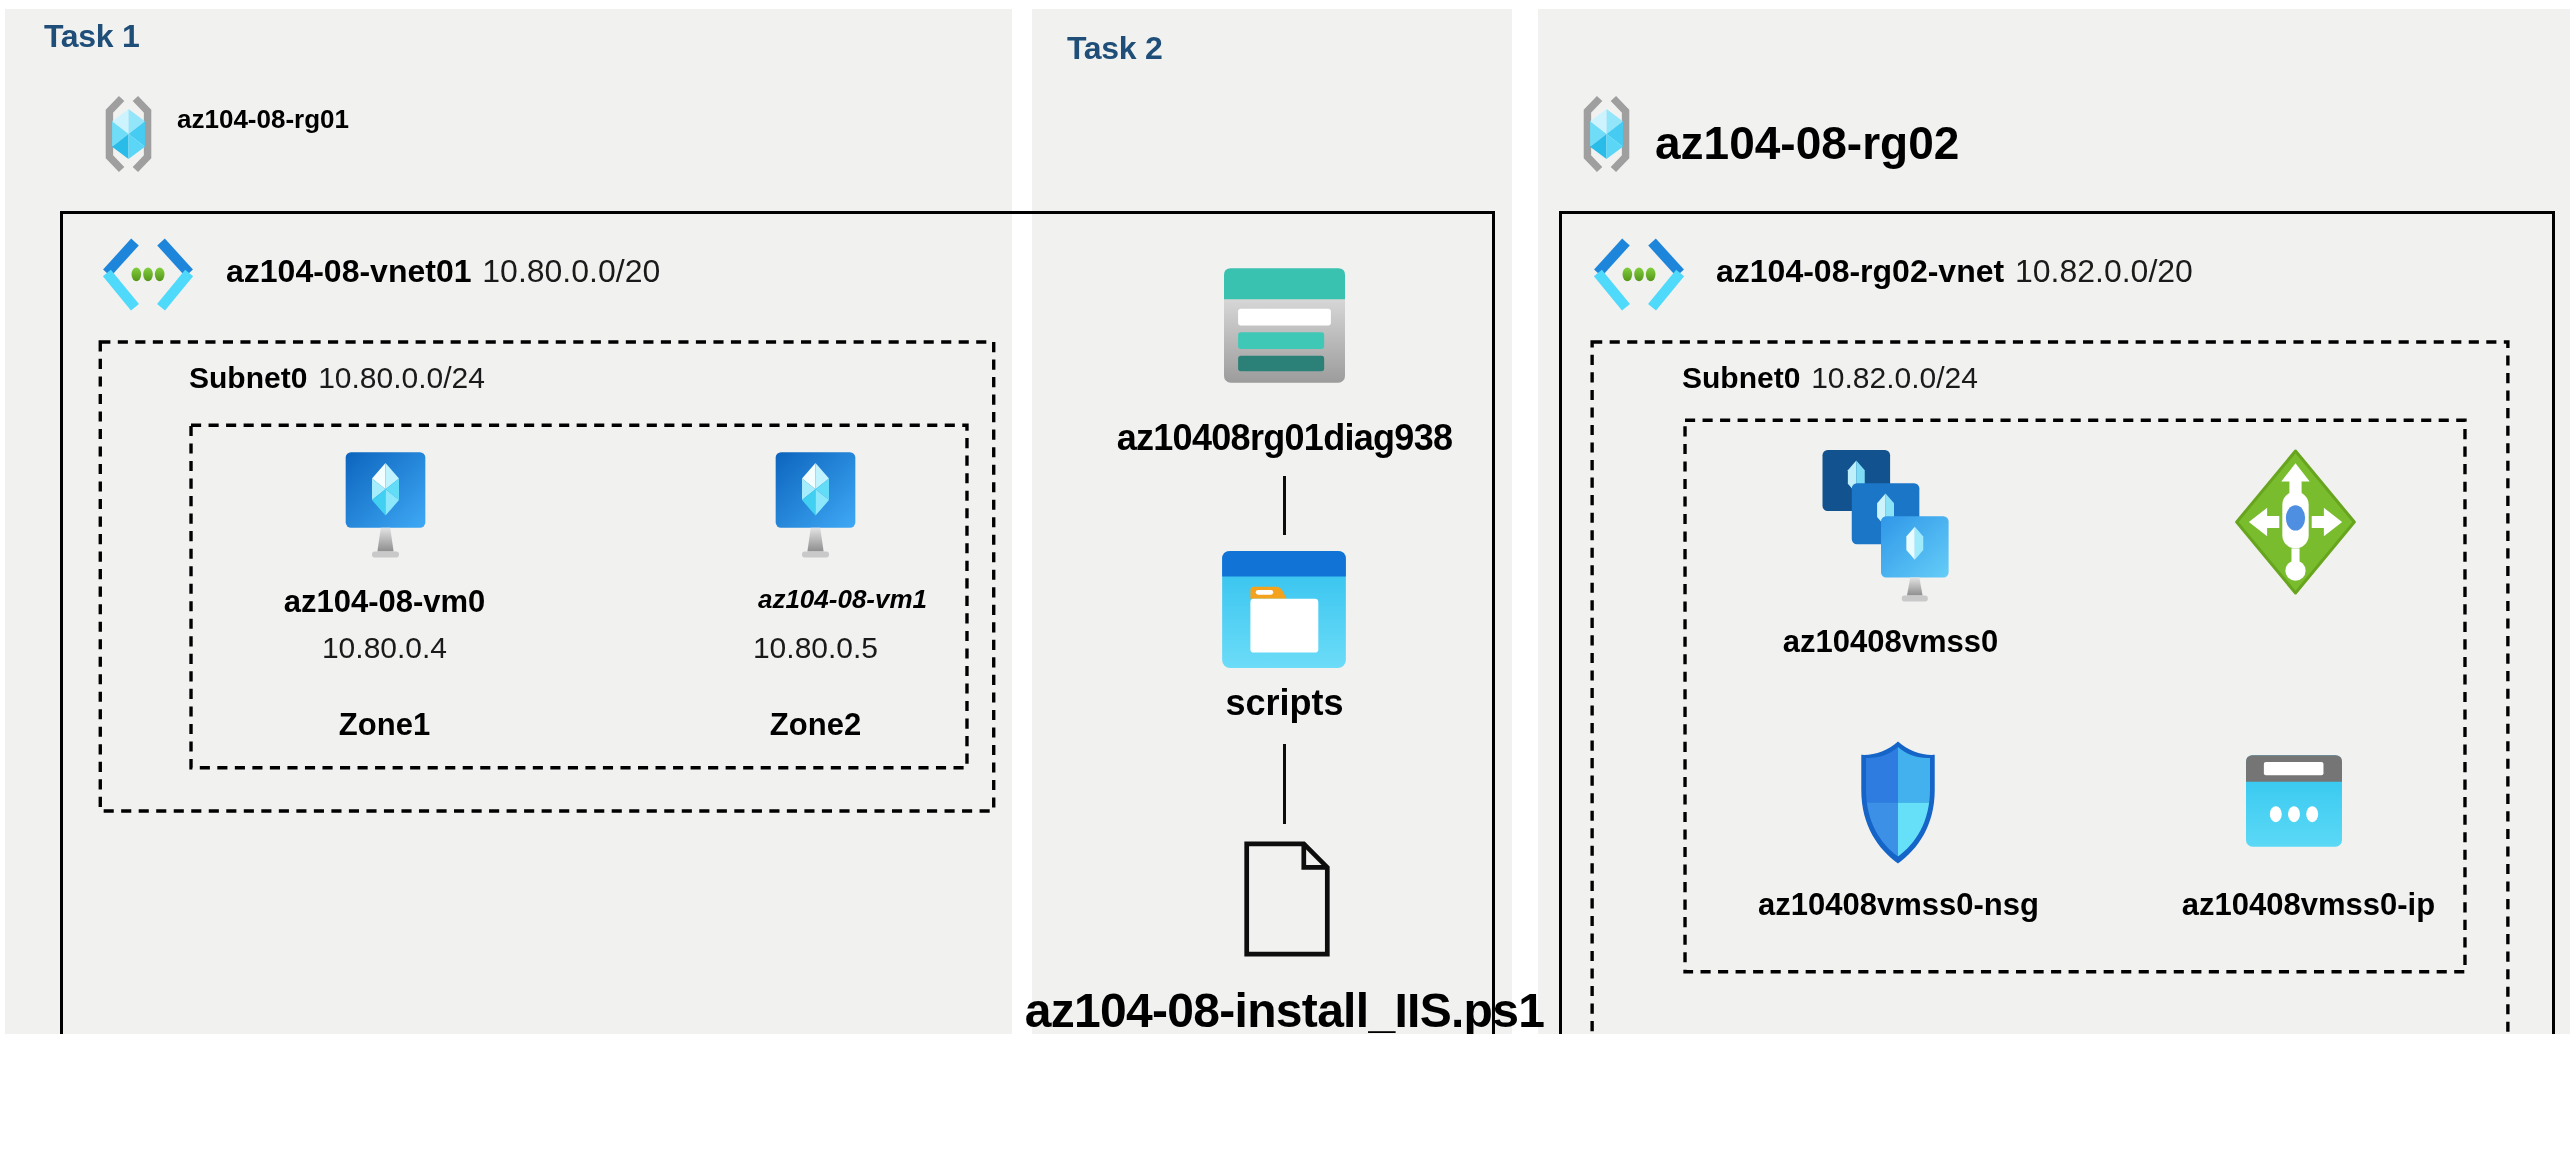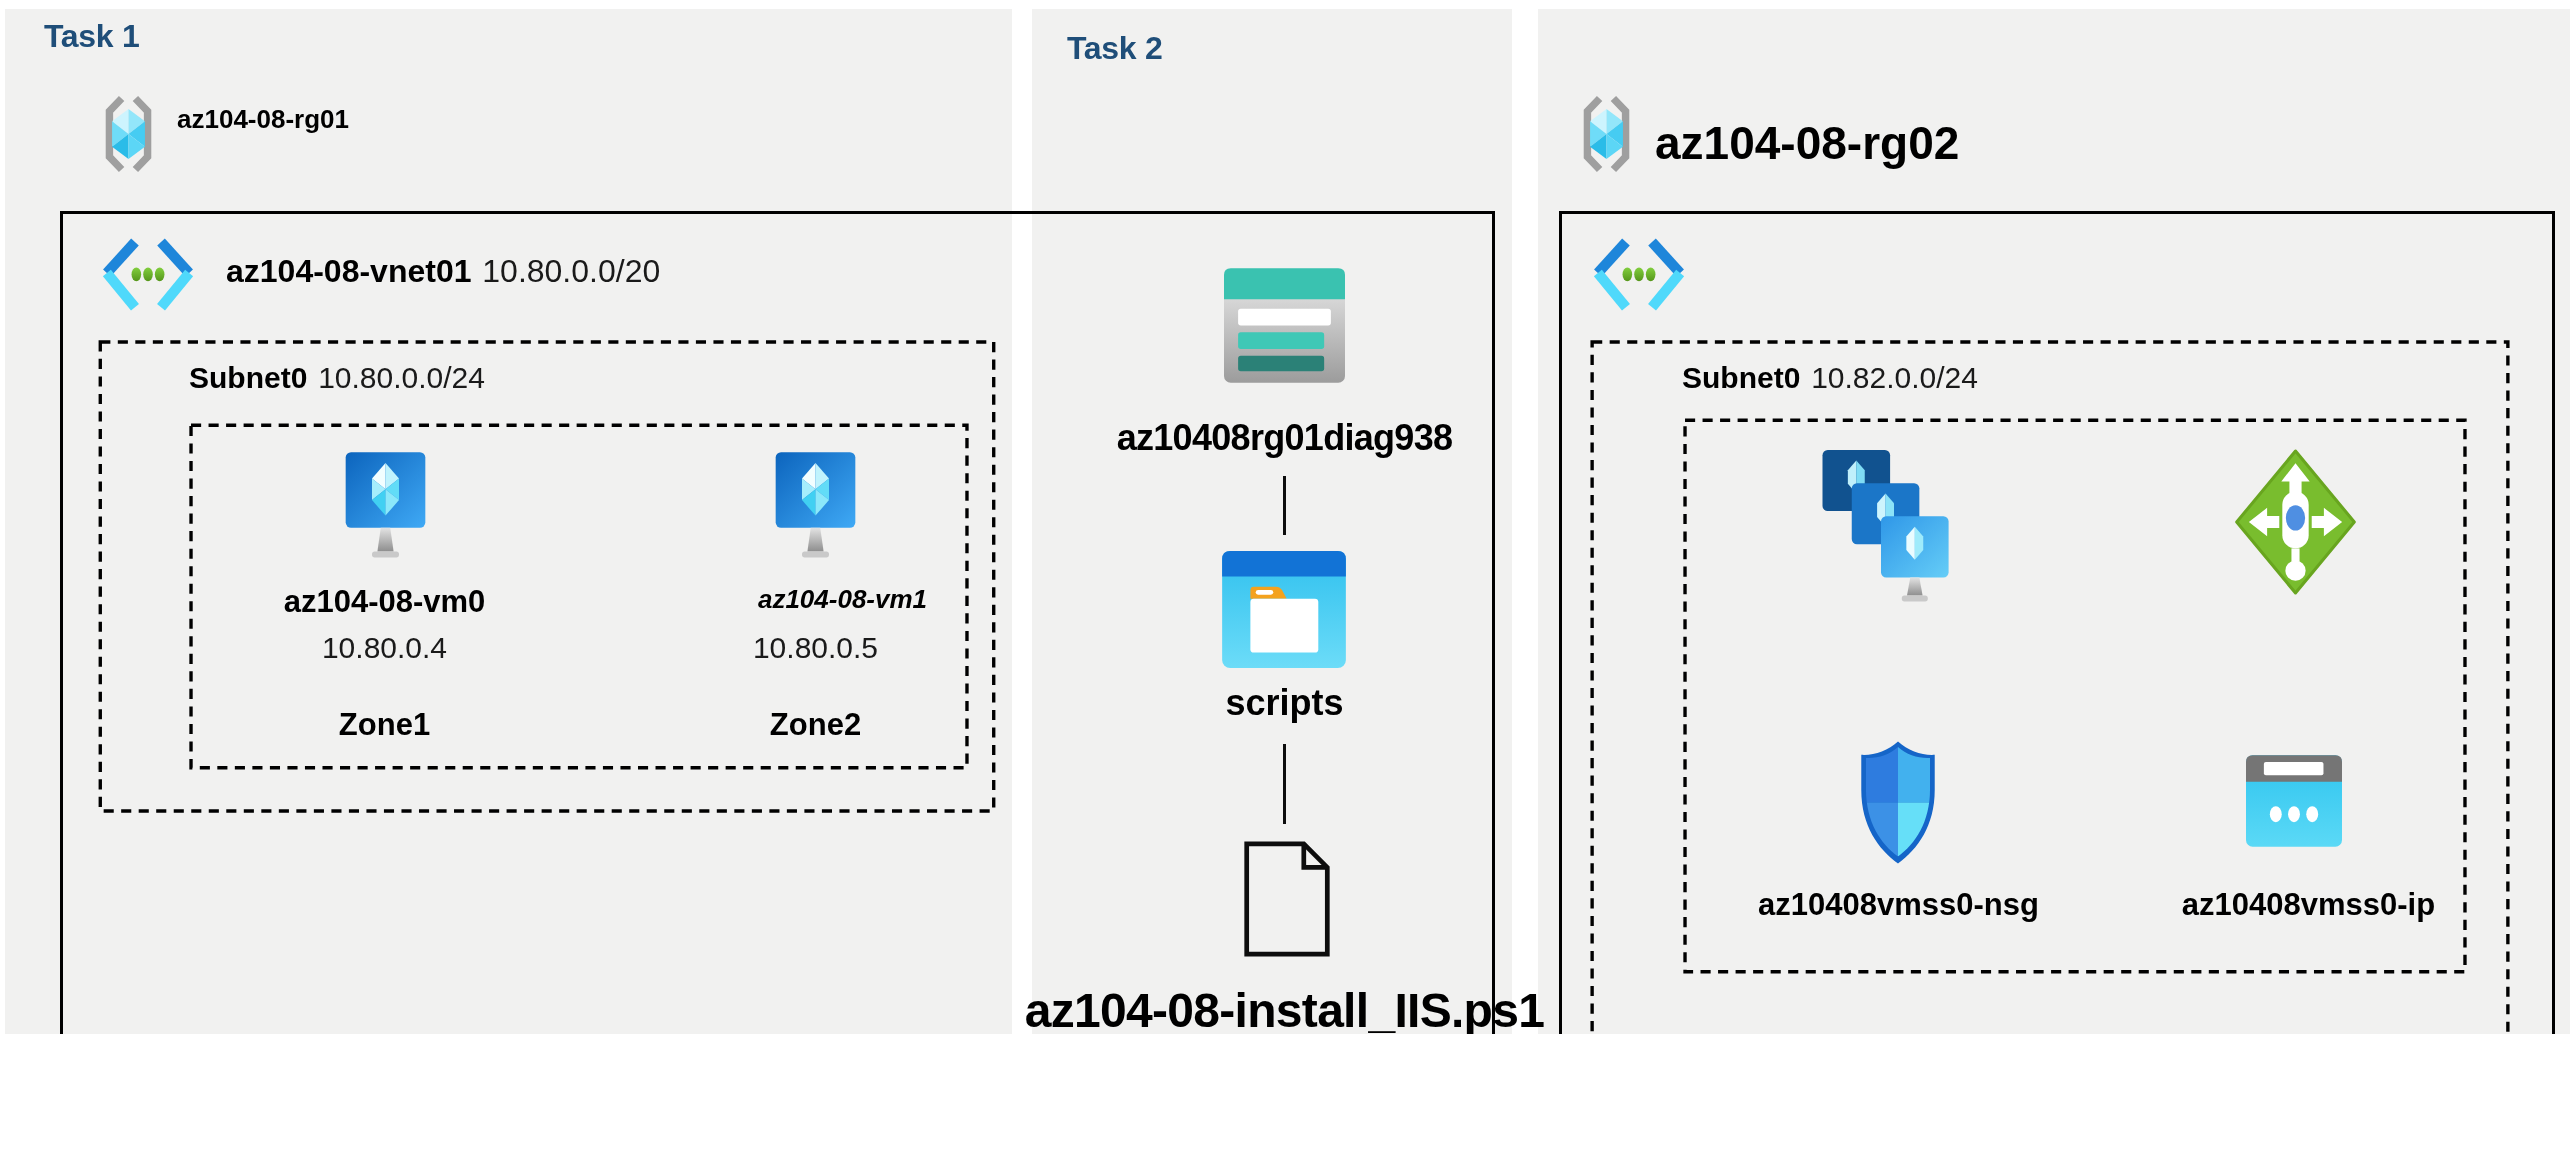--- a/index.html
+++ b/index.html
@@ -200,20 +200,23 @@
     <svg width="96" height="76" viewBox="0 0 140 110">
       <path d="M51 7 L10 52" stroke="#1e86da" stroke-width="15" fill="none"></path>
       <path d="M10 52 L51 102" stroke="#4fd9fb" stroke-width="15" fill="none"></path>
       <path d="M89 7 L130 52" stroke="#1e86da" stroke-width="15" fill="none"></path>
       <path d="M130 52 L89 102" stroke="#4fd9fb" stroke-width="15" fill="none"></path>
       <ellipse cx="53" cy="54" rx="7" ry="10" fill="url(#greenDot)"></ellipse>
       <ellipse cx="70" cy="54" rx="7" ry="10" fill="url(#greenDot)"></ellipse>
       <ellipse cx="87" cy="54" rx="7" ry="10" fill="url(#greenDot)"></ellipse>
     </svg>
   </div>
+  <div class="lbl" style="left:1716px;top:253px;font-size:32px;">
+    <span>az104-08-rg02-vnet</span><span class="cidr">10.82.0.0/20</span>
+  </div>
 
   <div class="dashedbox" style="left:1590px;top:340px;">
     <svg width="920" height="704" viewBox="0 0 1364 1044">
         <rect x="3" y="3" width="1358" height="1038" fill="none" stroke="#000" stroke-width="5" stroke-dasharray="15 11"></rect>
       </svg>
   </div>
   <div class="lbl" style="left:1682px;top:361px;font-size:30px;">
     <span>Subnet0</span><span class="cidr">10.82.0.0/24</span>
   </div>
 
@@ -231,20 +234,21 @@
       <rect x="45" y="51" width="104" height="94" rx="8" fill="#1b76c8"></rect>
       <polygon points="97,67 84,82 84,103 97,118" fill="#cdf4fd"></polygon>
       <polygon points="97,67 110,82 110,103 97,118" fill="#8ce3f8"></polygon>
       <rect x="90" y="102" width="104" height="94" rx="8" fill="url(#frontScreen)"></rect>
       <polygon points="142,118 129,133 129,154 142,169" fill="#eafcff"></polygon>
       <polygon points="142,118 155,133 155,154 142,169" fill="#9febfb"></polygon>
       <path d="M135 196 L149 196 L154 224 L130 224 Z" fill="url(#standG)"></path>
       <rect x="122" y="224" width="40" height="9" rx="4" fill="#c9c9c9"></rect>
     </svg>
   </div>
+  <div class="lbl center" style="left:1621px;top:624px;width:539px;font-size:31px;">az10408vmss0</div>
 
   <div class="icon" style="left:2234px;top:449px;">
     <svg width="123" height="147" viewBox="0 0 120 145">
       <polygon points="60,2 118,72 60,142 2,72" fill="#79bd2e" stroke="#68a51f" stroke-width="3" stroke-linejoin="round"></polygon>
       <polygon points="60,14 46,32 54,32 54,44 66,44 66,32 74,32" fill="#ffffff"></polygon>
       <polygon points="14,72 32,58 32,66 44,66 44,78 32,78 32,86" fill="#ffffff"></polygon>
       <polygon points="106,72 88,58 88,66 76,66 76,78 88,78 88,86" fill="#ffffff"></polygon>
       <rect x="47" y="42" width="26" height="56" rx="13" fill="#ffffff"></rect>
       <ellipse cx="60" cy="68" rx="9.5" ry="12.5" fill="#4f8fe2"></ellipse>
       <rect x="56" y="98" width="8" height="13" fill="#ffffff"></rect>

